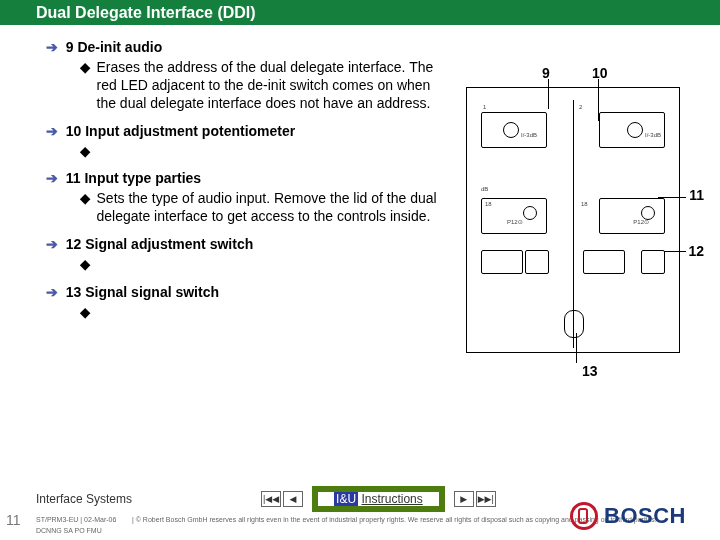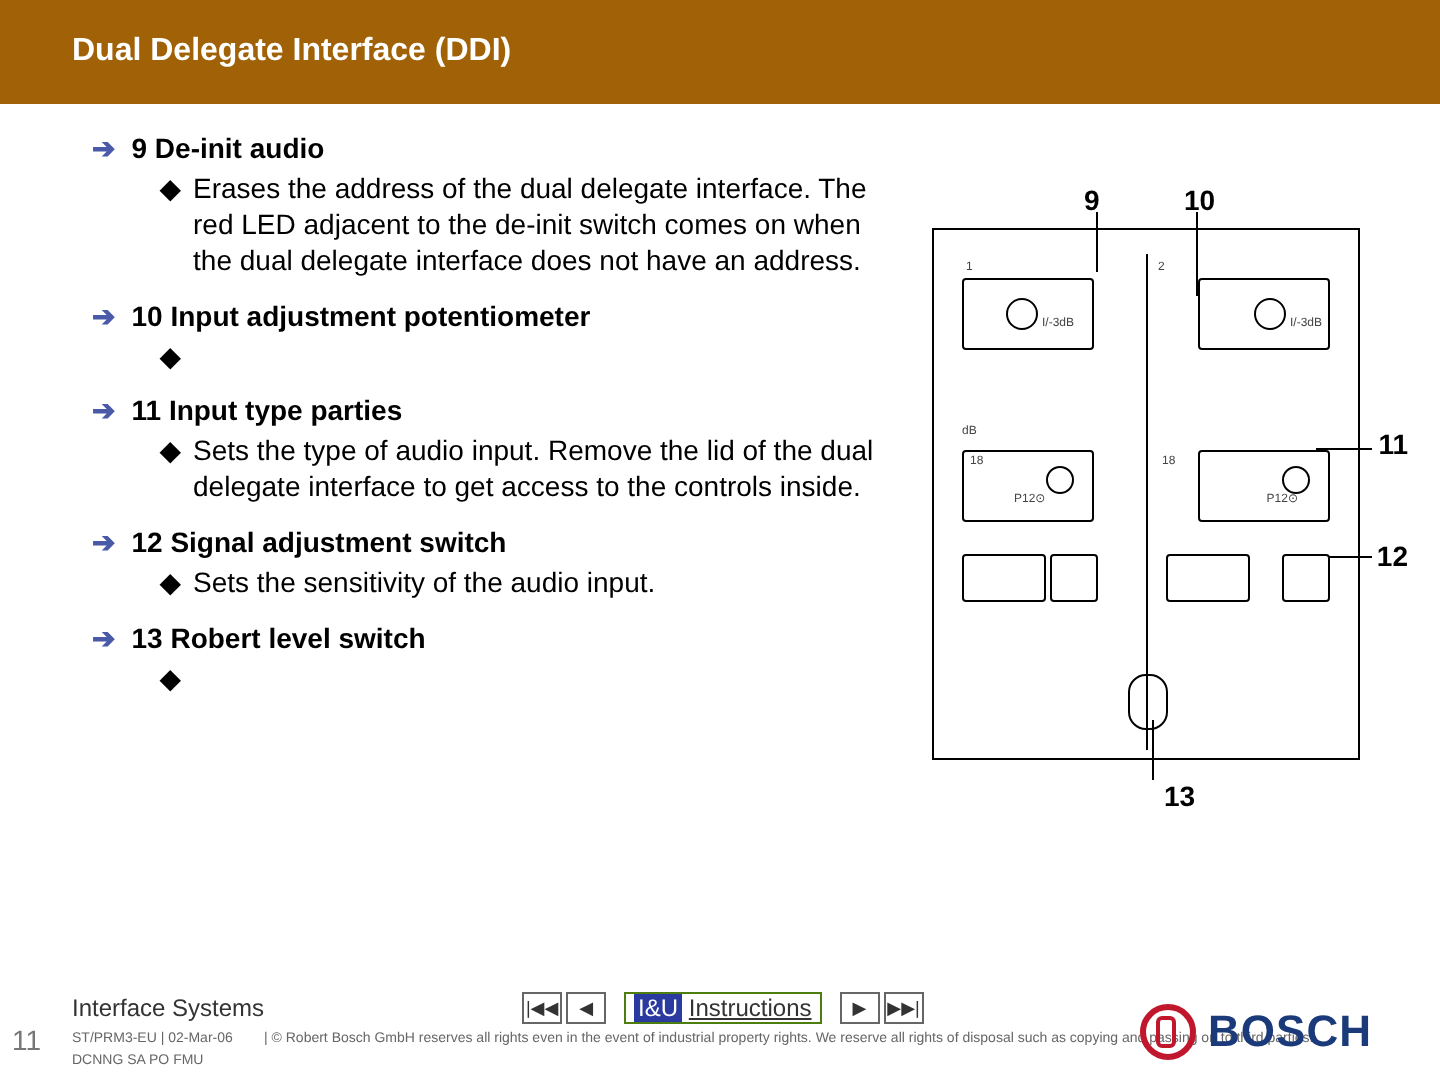--- a/index.html
+++ b/index.html
@@ -1,37 +1,37 @@
 <!DOCTYPE html>
 <html><head>
 <meta charset="utf-8">
 <style>
   html,body{margin:0;padding:0;font-family:Arial,Helvetica,sans-serif;background:#fff;color:#000}
   .slide{position:relative;width:720px;height:540px;overflow:hidden}
-  .titlebar{background:#a16207;color:#fff;height:52px;display:flex;align-items:center;padding:0 36px;font-weight:bold;font-size:16px}
+  .titlebar{background:#15803d;color:#fff;height:25px;display:flex;align-items:center;padding:0 36px;font-weight:bold;font-size:16px}
   .body{position:relative;padding:14px 36px 0 46px}
   .item{display:flex;margin-bottom:10px;font-size:14px;line-height:1.28}
   .arrow{color:#4a5aa8;font-weight:bold;margin-right:8px;flex:0 0 auto}
   .txt{max-width:380px}
   .txt .head{font-weight:bold}
   .txt .sub{display:flex;margin-top:2px}
   .dot{flex:0 0 auto;margin:0 6px 0 14px}
   .diagram{position:absolute;right:38px;top:50px;width:220px;height:280px}
   .box{position:absolute;left:4px;top:12px;width:212px;height:264px;border:1px solid #000;background:#fff}
   .halfsep{position:absolute;left:50%;top:12px;bottom:4px;width:0;border-left:1px solid #000}
   .chip{position:absolute;width:64px;height:34px;border:1px solid #000;border-radius:2px}
   .circ{position:absolute;width:14px;height:14px;border:1px solid #000;border-radius:50%}
   .tiny{font-size:6px;color:#444}
   .lbl{position:absolute;font-size:14px;font-weight:bold}
   .lead{position:absolute;background:#000}
   .footer{position:absolute;left:0;right:0;bottom:6px;padding:0 36px}
   .ftop{display:flex;align-items:center;font-size:12px;color:#333}
   .nav{display:inline-flex;align-items:center;margin:0 8px}
   .navbtn{width:18px;height:14px;border:1px solid #666;margin:0 1px;display:flex;align-items:center;justify-content:center;font-size:9px;color:#333;cursor:pointer}
-  .iu{border:1px solid #4d7c0f;padding:0 4px;font-size:12px}
+  .iu{border:6px solid #4d7c0f;padding:0 16px;font-size:12px}
   .fine{font-size:7px;color:#666;display:flex;align-items:center;margin-top:4px}
   .pnum{position:absolute;left:6px;bottom:12px;font-size:14px;color:#777}
   .logo{position:absolute;right:34px;bottom:10px;font-size:22px;font-weight:bold;letter-spacing:0.5px;color:#1a3a7a;display:flex;align-items:center}
   .logo .ring{width:22px;height:22px;border:3px solid #c0172c;border-radius:50%;margin-right:6px;position:relative}
   .logo .ring::before{content:"";position:absolute;left:5px;top:3px;width:6px;height:12px;border:2px solid #c0172c;border-radius:3px}
 </style>
 </head>
 <body>
 <div class="slide">
 
@@ -72,29 +72,28 @@
           </div>
     </div>
   </div>
 
   <div class="item">
     <span class="arrow">➔</span>
     <div class="txt">
       <span class="head"><span>12</span> <span>Signal adjustment switch</span></span>
       <div class="sub">
             <span class="dot">◆</span>
-            <span>Sets the sensitivity of the audio input.</span>
           </div>
     </div>
   </div>
 
   <div class="item">
     <span class="arrow">➔</span>
     <div class="txt">
-      <span class="head"><span>13</span> <span>Robert level switch</span></span>
+      <span class="head"><span>13</span> <span>Signal signal switch</span></span>
       <div class="sub">
             <span class="dot">◆</span>
           </div>
     </div>
   </div>
 
   <div class="diagram">
     <div class="box">
       <div class="halfsep"></div>
 

